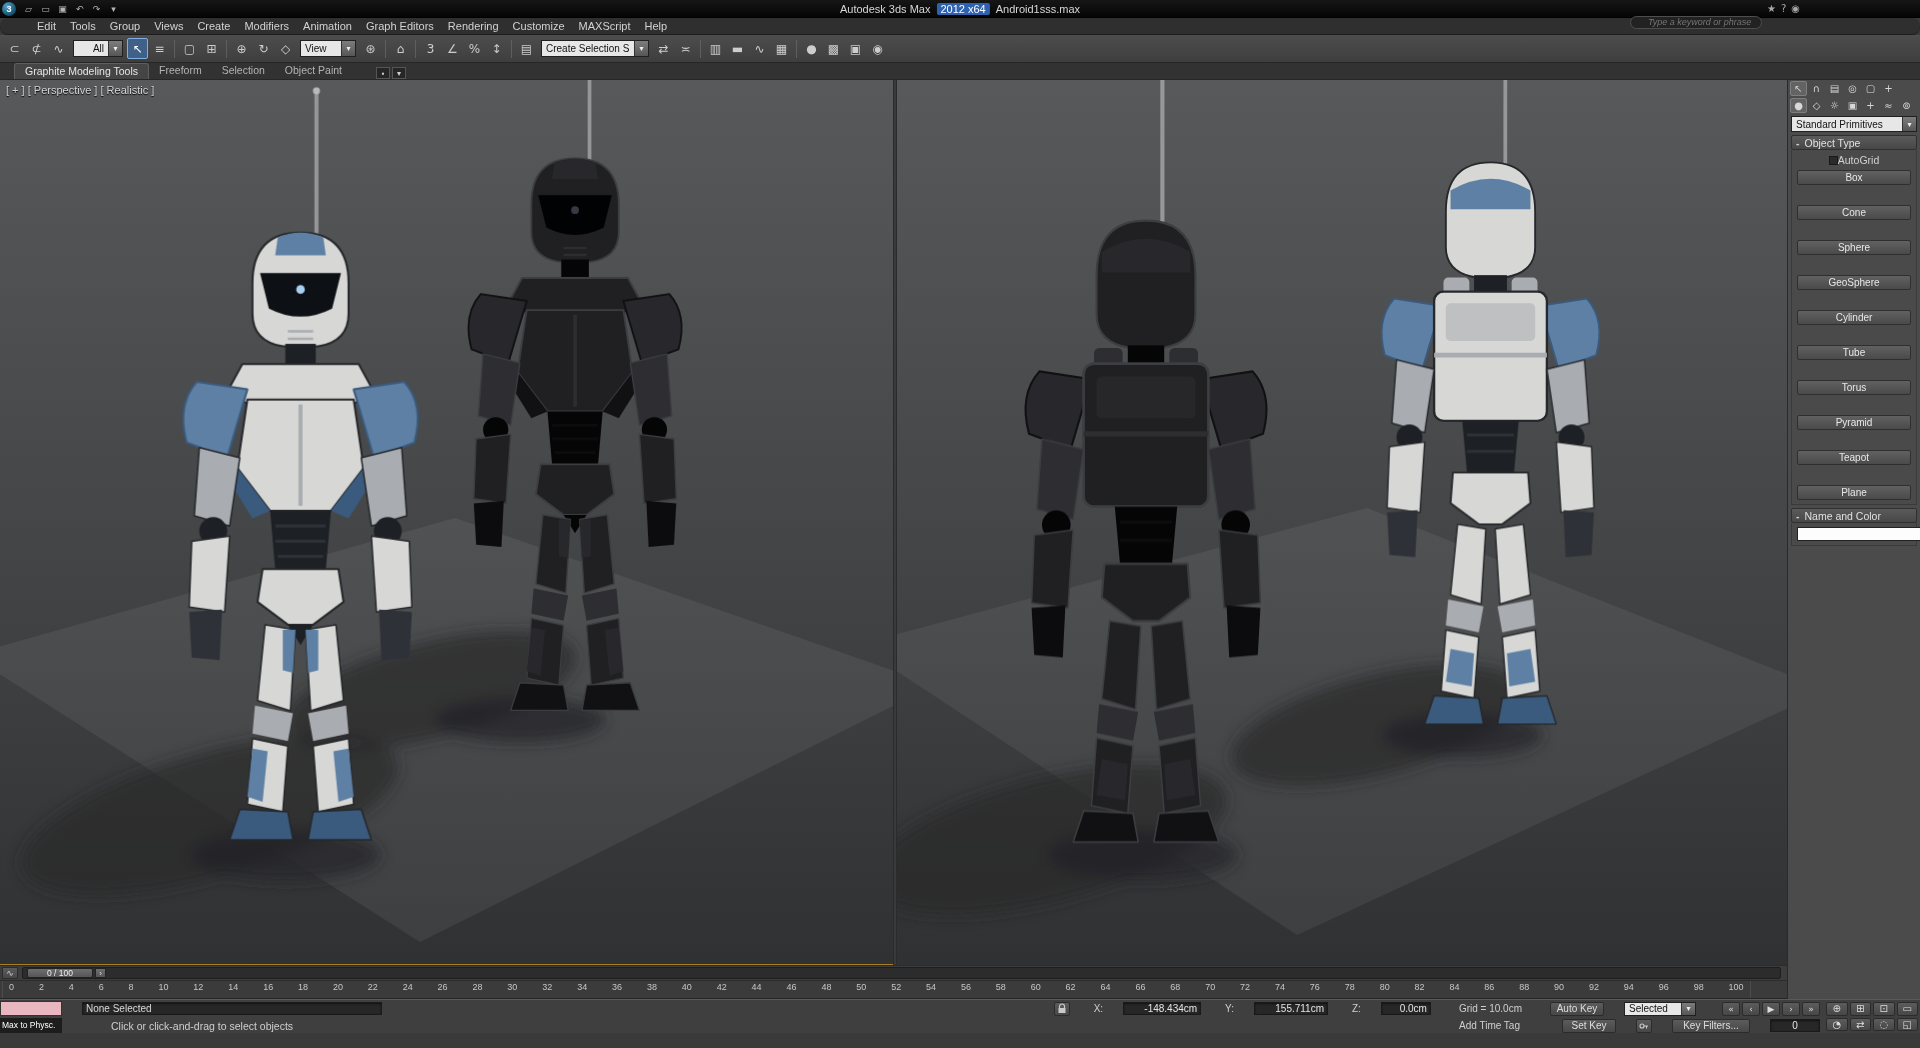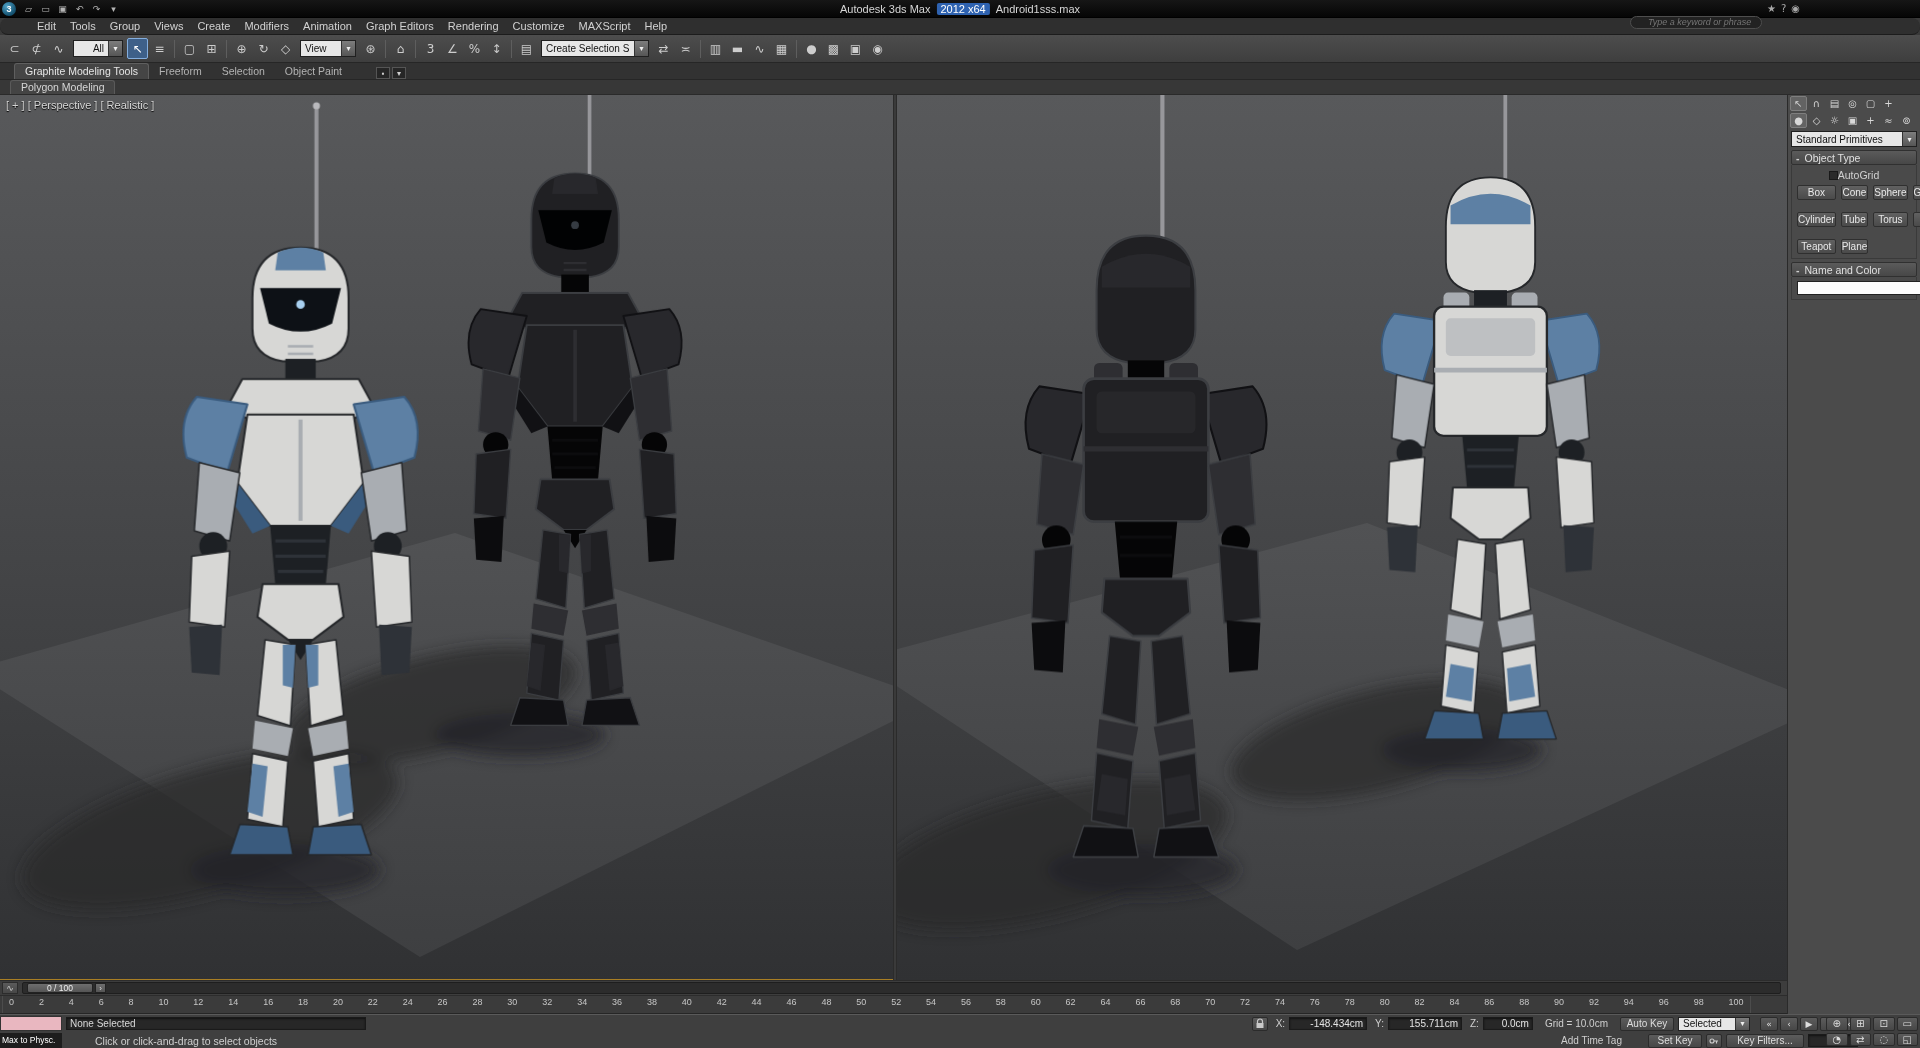--- a/index.html
+++ b/index.html
@@ -76,21 +76,21 @@
   .cp-tabs span.active, .cp-cats span.active { background:#636363; border-color:#7e7e7e; }
   .cp-combo { margin:2px 3px; height:16px; }
   .cp-combo .txt { flex:1; }
   .rollout { margin:3px 3px 0; }
   .rollout-h { height:15px; background:linear-gradient(#5b5b5b,#474747); border:1px solid #303030; border-radius:2px;
     display:flex; align-items:center; font-size:10.5px; color:#e0e0e0; padding:0 4px; gap:5px; }
   .rollout-h .minus { font-weight:bold; color:#cfcfcf; }
   .rollout-b { border:1px solid #3a3a3a; border-top:none; background:#4a4a4a; padding:4px 5px; }
   .agrow { display:flex; align-items:center; justify-content:center; margin-bottom:4px; }
   .chk { width:9px; height:9px; background:#2a2a2a; border:1px solid #191919; display:inline-block; }
-  .btngrid { display:grid; grid-template-columns:1fr 1fr 1fr 1fr; gap:12px 5px; }
+  .btngrid { display:grid; grid-template-columns:1fr; gap:20px 5px; }
   .rbtn { height:15px; font-size:10px; color:#e8e8e8; background:linear-gradient(#616161,#4a4a4a);
     border:1px solid #2f2f2f; border-radius:2px; display:flex; align-items:center; justify-content:center; }
   .namerow { display:flex; align-items:center; gap:4px; }
   .name-input { flex:1; height:14px; background:#fdfdfd; border:1px solid #222; font-size:10px; padding:0 2px; }
 
   
   .timeslider-row { height:15px; background:#3d3d3d; border-top:1px solid #2c2c2c; display:flex; align-items:center; padding:0 6px 0 2px; gap:4px; }
   .mce-btn { width:16px; height:12px; font-size:9px; color:#cfcfcf; background:linear-gradient(#5b5b5b,#474747);
     border:1px solid #2c2c2c; display:inline-flex; align-items:center; justify-content:center; font-family:"DejaVu Sans", sans-serif; }
   .ts-track { position:relative; flex:1; height:12px; background:#2c2c2c; border:1px solid #1e1e1e; border-radius:2px; }
@@ -98,21 +98,21 @@
     border:1px solid #222; border-radius:2px; font-size:8.5px; color:#eee; display:flex; align-items:center; justify-content:center; }
   .ts-nub { position:absolute; left:72px; top:0; width:11px; height:10px; background:linear-gradient(#6e6e6e,#555);
     border:1px solid #222; font-size:8px; color:#ddd; display:flex; align-items:center; justify-content:center; }
   .trackbar { height:19px; background:#3b3b3b; border-top:1px solid #2c2c2c; border-bottom:1px solid #262626; padding:0 36px 0 2px; }
   .ruler { display:flex; justify-content:space-between; align-items:flex-start; height:100%; padding:1px 6px 0;
     border-left:1px solid #4c4c4c; border-right:1px solid #4c4c4c; }
   .tick { font-size:9px; color:#c6c6c6; }
 
   
   .statusbar { position:relative; height:34px; background:#3f3f3f; border-top:1px solid #5a5a5a; }
-  .sbrow { height:17px; display:flex; align-items:center; gap:4px; padding:0 62px 0 0; }
+  .sbrow { height:17px; display:flex; align-items:center; gap:20px; padding:0 100px 0 0; }
   .sunken { background:#272727; border:1px solid #1a1a1a; box-shadow:inset 0 1px 2px rgba(0,0,0,.55);
     color:#e3e3e3; font-size:10px; height:13px; line-height:12px; padding:0 3px; }
   .listener1 { width:62px; height:15px; background:#e9b7c0; border:1px solid #333; }
   .listener2 { width:62px; height:15px; background:#1d1d1d; color:#fff; font-size:8.5px; line-height:14px; padding-left:2px;
     white-space:nowrap; overflow:hidden; }
   .selstatus { width:300px; color:#d8d8d8; }
   .coordlbl { font-size:10px; color:#cfcfcf; margin-left:4px; }
   .fx { width:78px; text-align:right; } .fy { width:74px; text-align:right; } .fz { width:50px; text-align:right; }
   .gridlbl { font-size:10px; color:#cfcfcf; margin:0 8px; white-space:nowrap; }
   .tbtn { background:linear-gradient(#5c5c5c,#474747); border:1px solid #2b2b2b; border-radius:2px; color:#ddd;
@@ -242,35 +242,32 @@
         <span class="ticon">▦</span>
         <span class="tsep"></span>
         <span class="ticon">●</span>
         <span class="ticon">▩</span>
         <span class="ticon">▣</span>
         <span class="ticon">◉</span>
       </span>
   </div>
 
   <div class="ribbontabs">
-    <span style="display:flex;align-items:flex-end;">
+    <span style="display:flex;">
 
     <span class="rtab active">Graphite Modeling Tools</span>
         <span class="rtab">Freeform</span>
         <span class="rtab">Selection</span>
         <span class="rtab">Object Paint</span>
       </span>
     <span class="ribbonmin">
 
     <span>▪</span>
         <span>▾</span>
       </span>
-  </div>
-  <div class="panelrow">
-    <span class="ptab">Polygon Modeling</span>
   </div>
 
   <div class="main">
     <div class="left-col">
       <div class="viewports">
 
         <div class="viewport vp-left">
           <svg viewBox="0 0 893 885">
             <defs>
               <linearGradient id="vbg" x1="0" y1="0" x2="0" y2="1">

